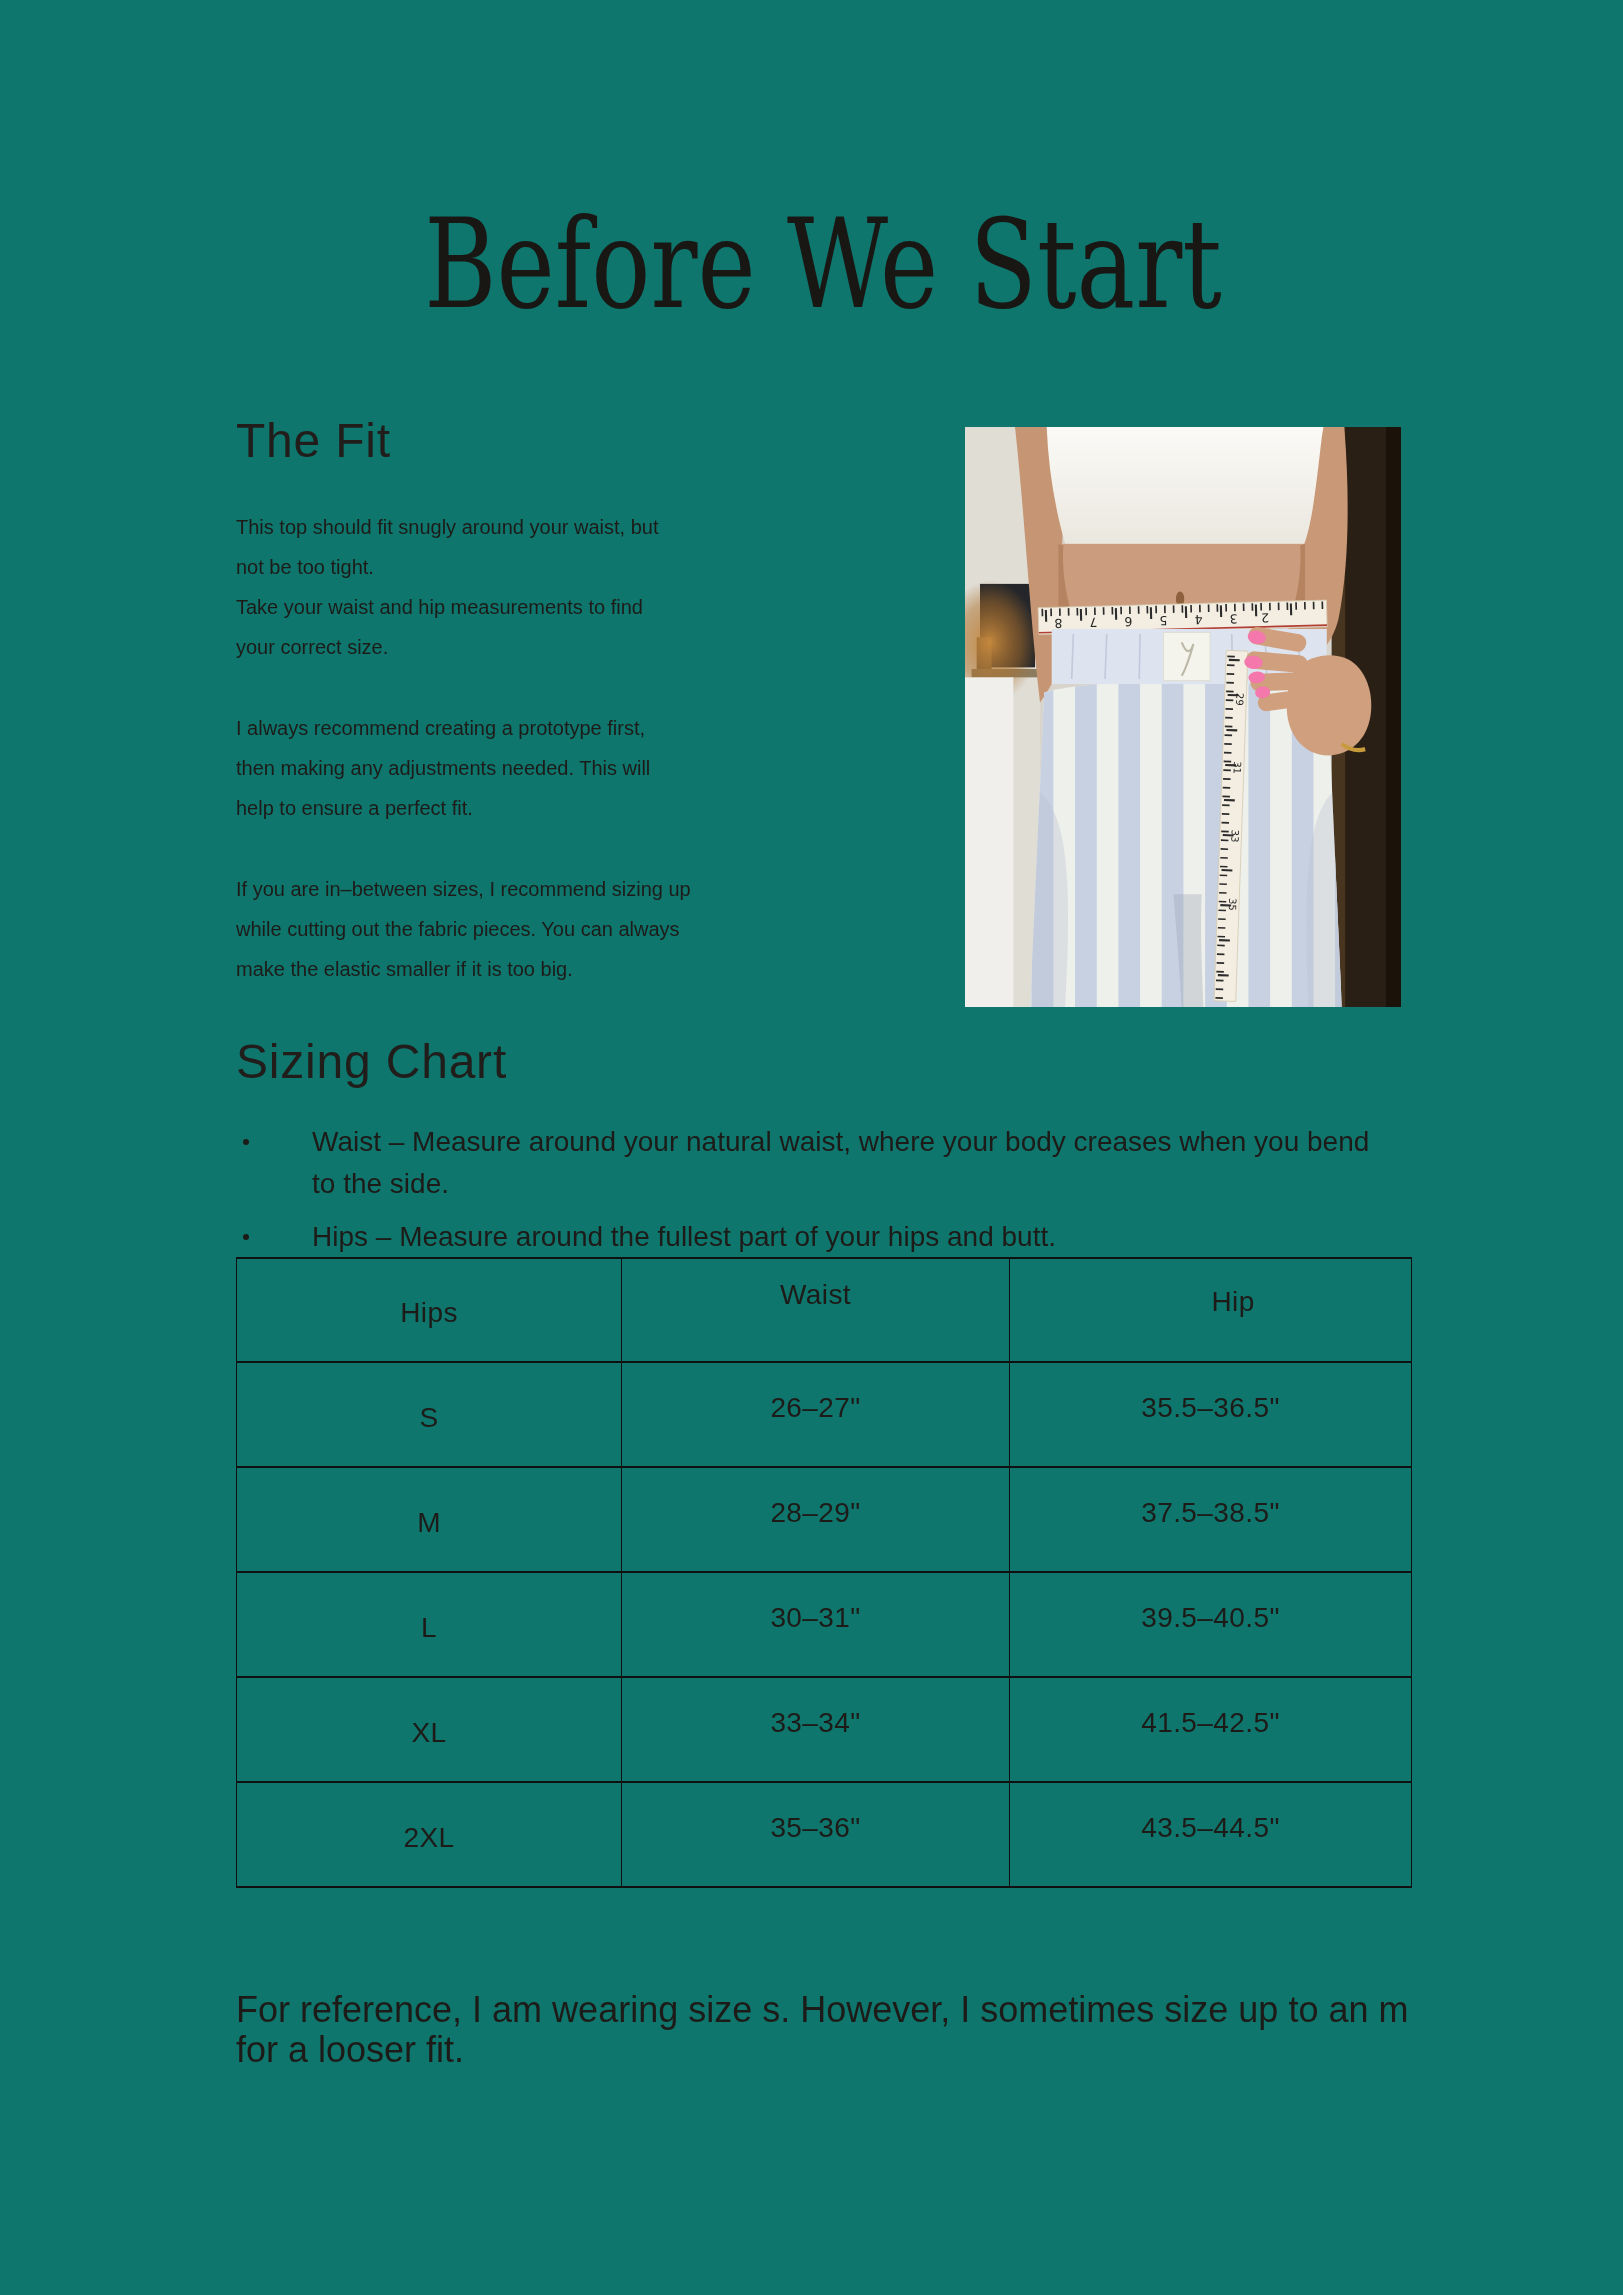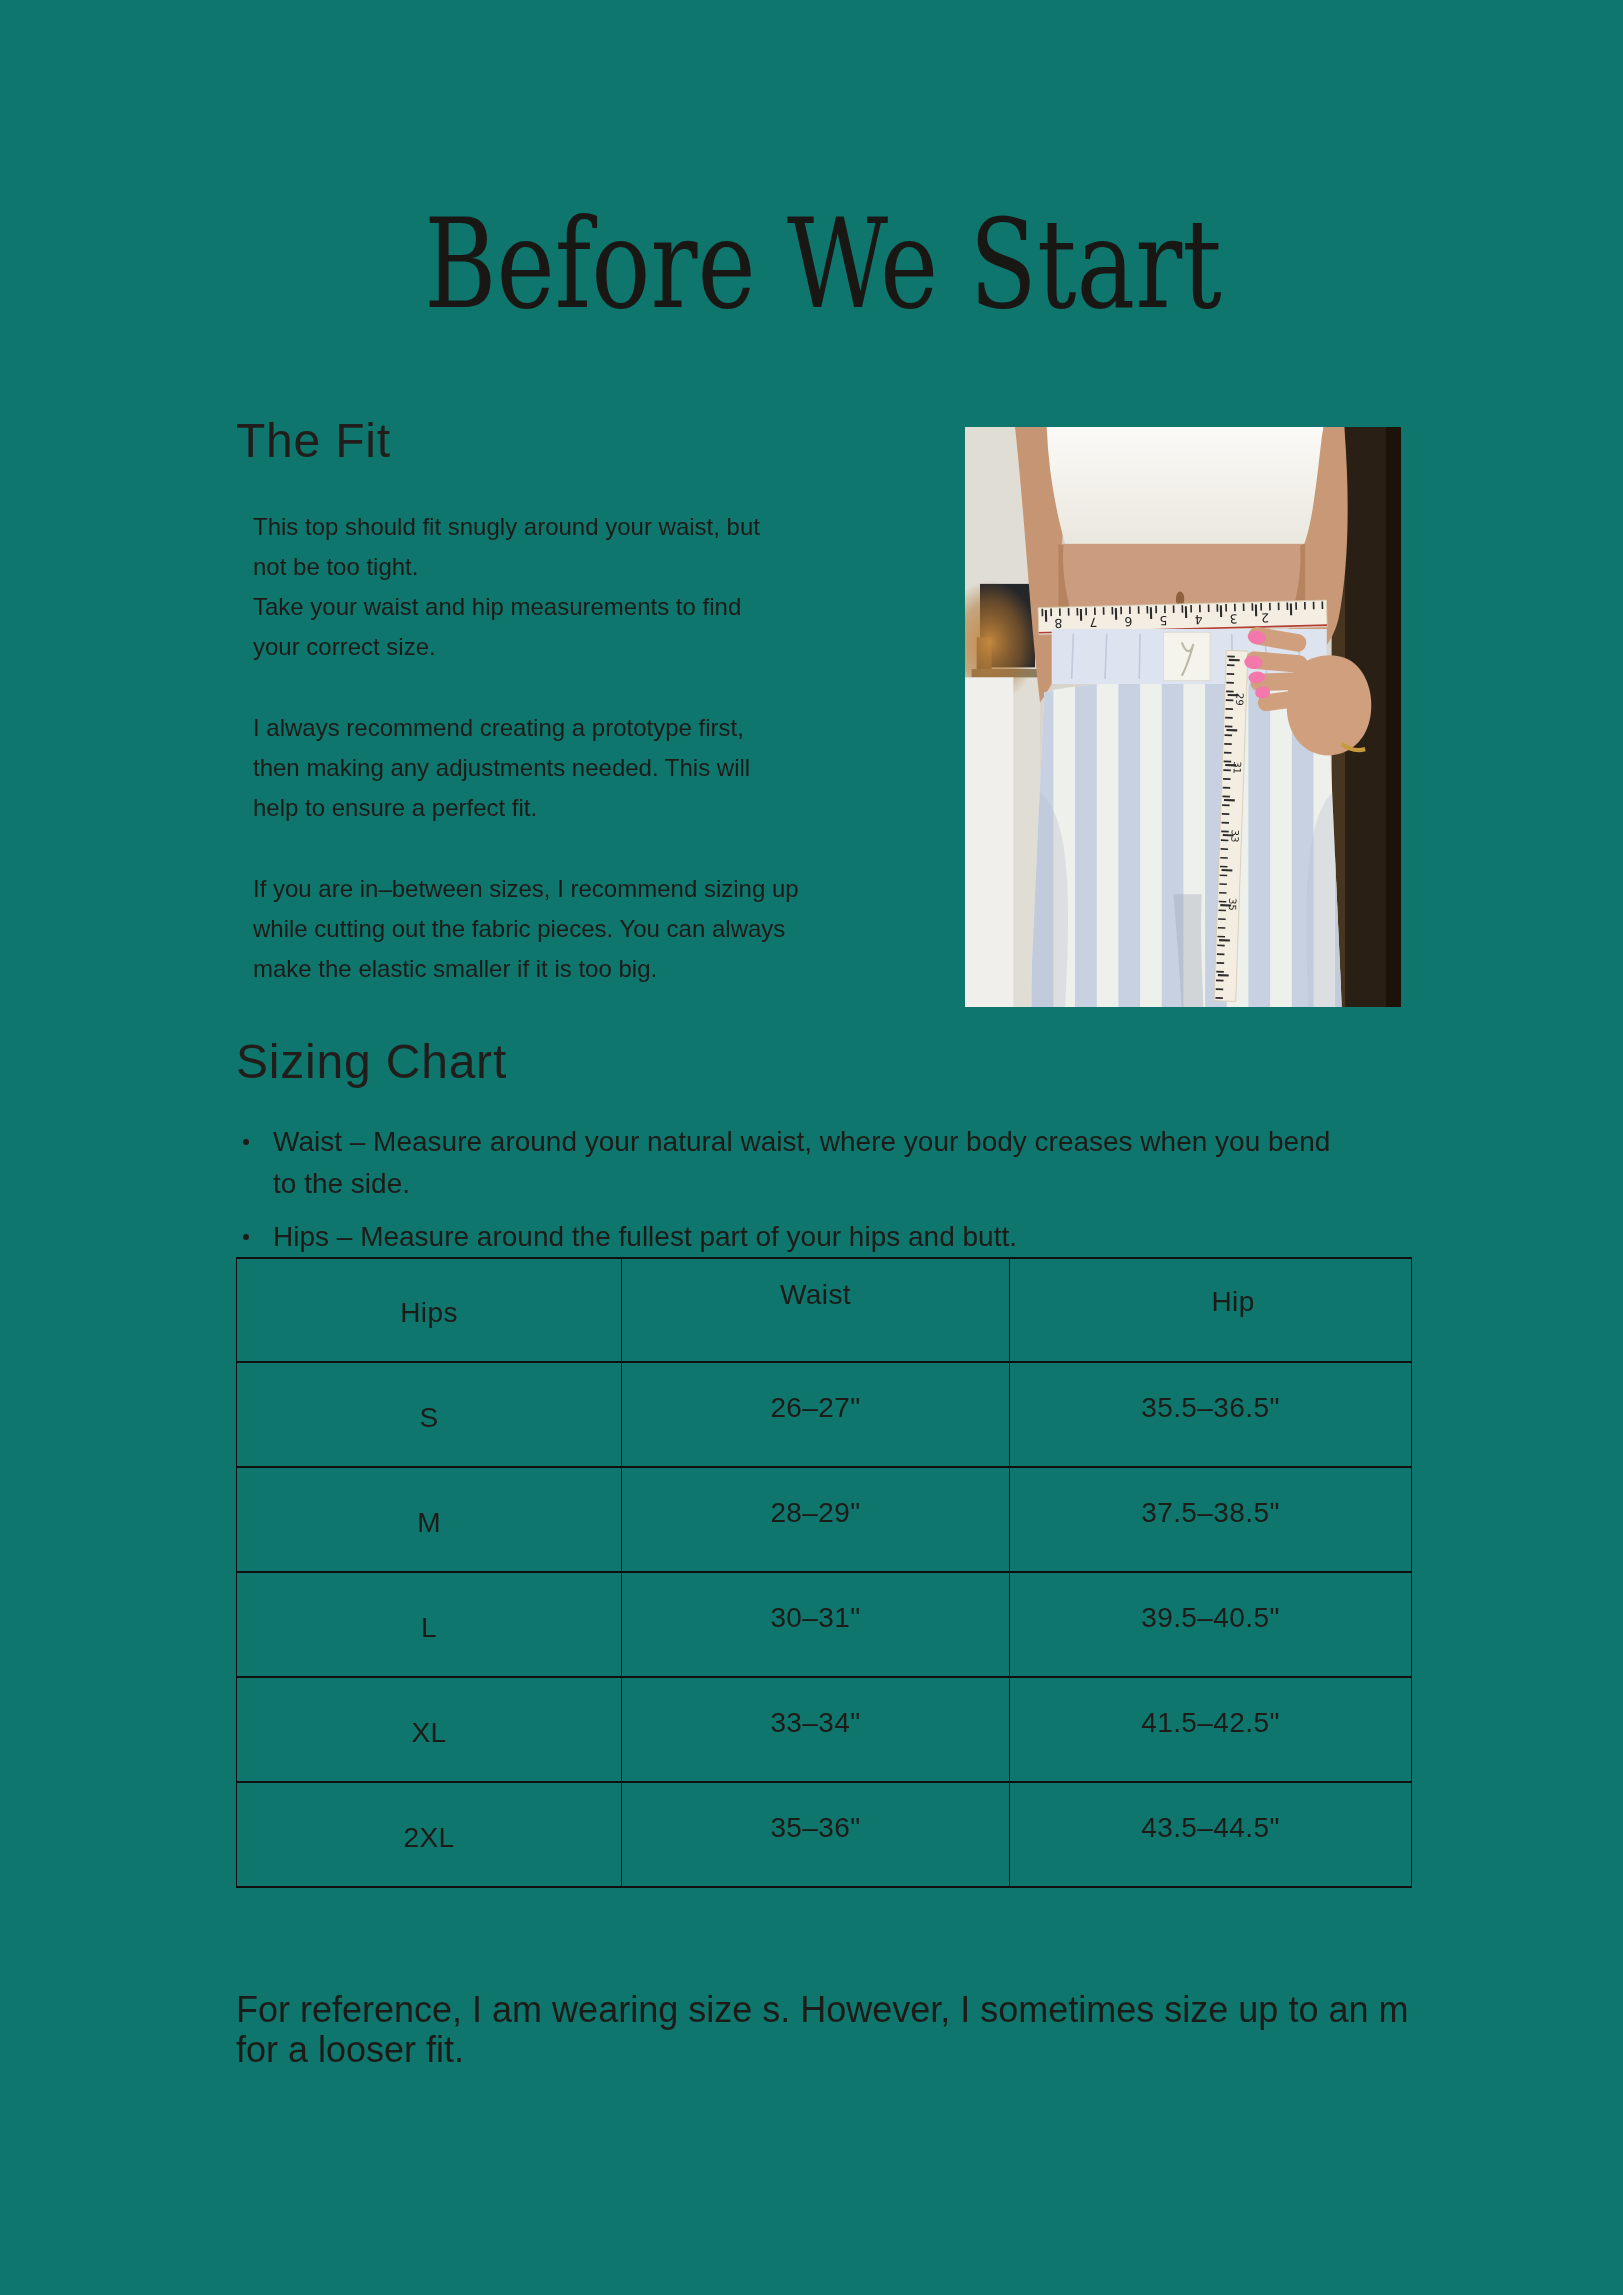--- a/index.html
+++ b/index.html
@@ -21,34 +21,34 @@
     letter-spacing:0px;color:#191714;
   }
   .section-heading{
     position:absolute;left:236px;margin:0;
     font-size:48px;font-weight:400;letter-spacing:0.8px;color:#201d1a;
   }
   #fit-heading{top:413px;}
   #sizing-heading{top:1034px;}
   .paragraphs{
     position:absolute;left:236px;top:507px;width:734px;
-    font-size:24px;line-height:40px;margin-left:17px;
+    font-size:20px;line-height:40px;
   }
   .paragraphs p{margin:0 0 41px 0;white-space:pre-line;}
   .photo{
     position:absolute;left:965px;top:427px;width:436px;height:580px;
     margin:0;overflow:hidden;background:#d8d4cc;
   }
   .photo svg{display:block;width:100%;height:100%;}
   .bullets{
     position:absolute;left:236px;top:1121px;width:1193px;
     margin:0;padding:0;list-style:none;
     font-size:28px;line-height:42px;
   }
-  .bullets li{display:flex;margin:0 0 11px 0;}
+  .bullets li{display:flex;margin:0 0 11px 0;gap:39px;}
   .bullet-dot{
     flex:0 0 37px;position:relative;
   }
   .bullet-dot::after{
     content:"";position:absolute;left:6.7px;top:17.5px;
     width:6.7px;height:6.7px;border-radius:50%;background:#1d1b18;
   }
   .bullet-text{flex:1;white-space:pre-line;}
   .size-table{
     position:absolute;left:236px;top:1257px;

